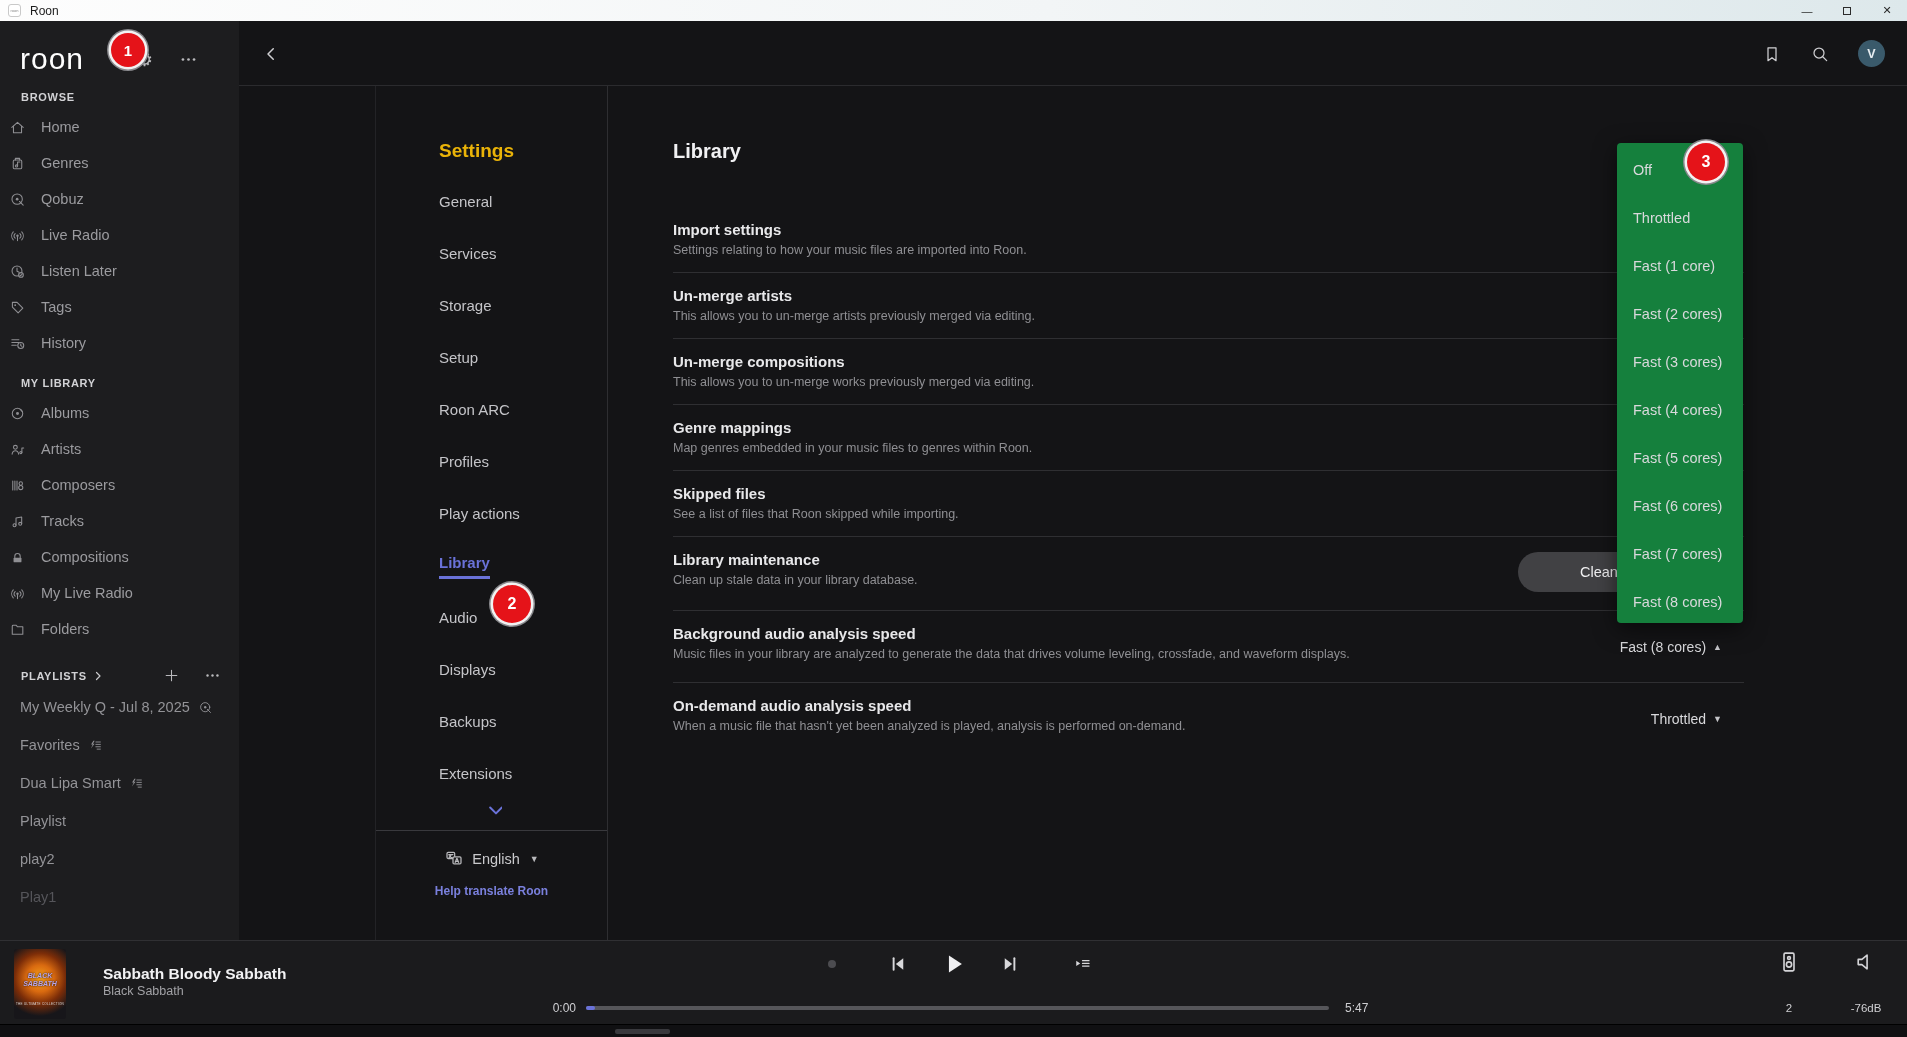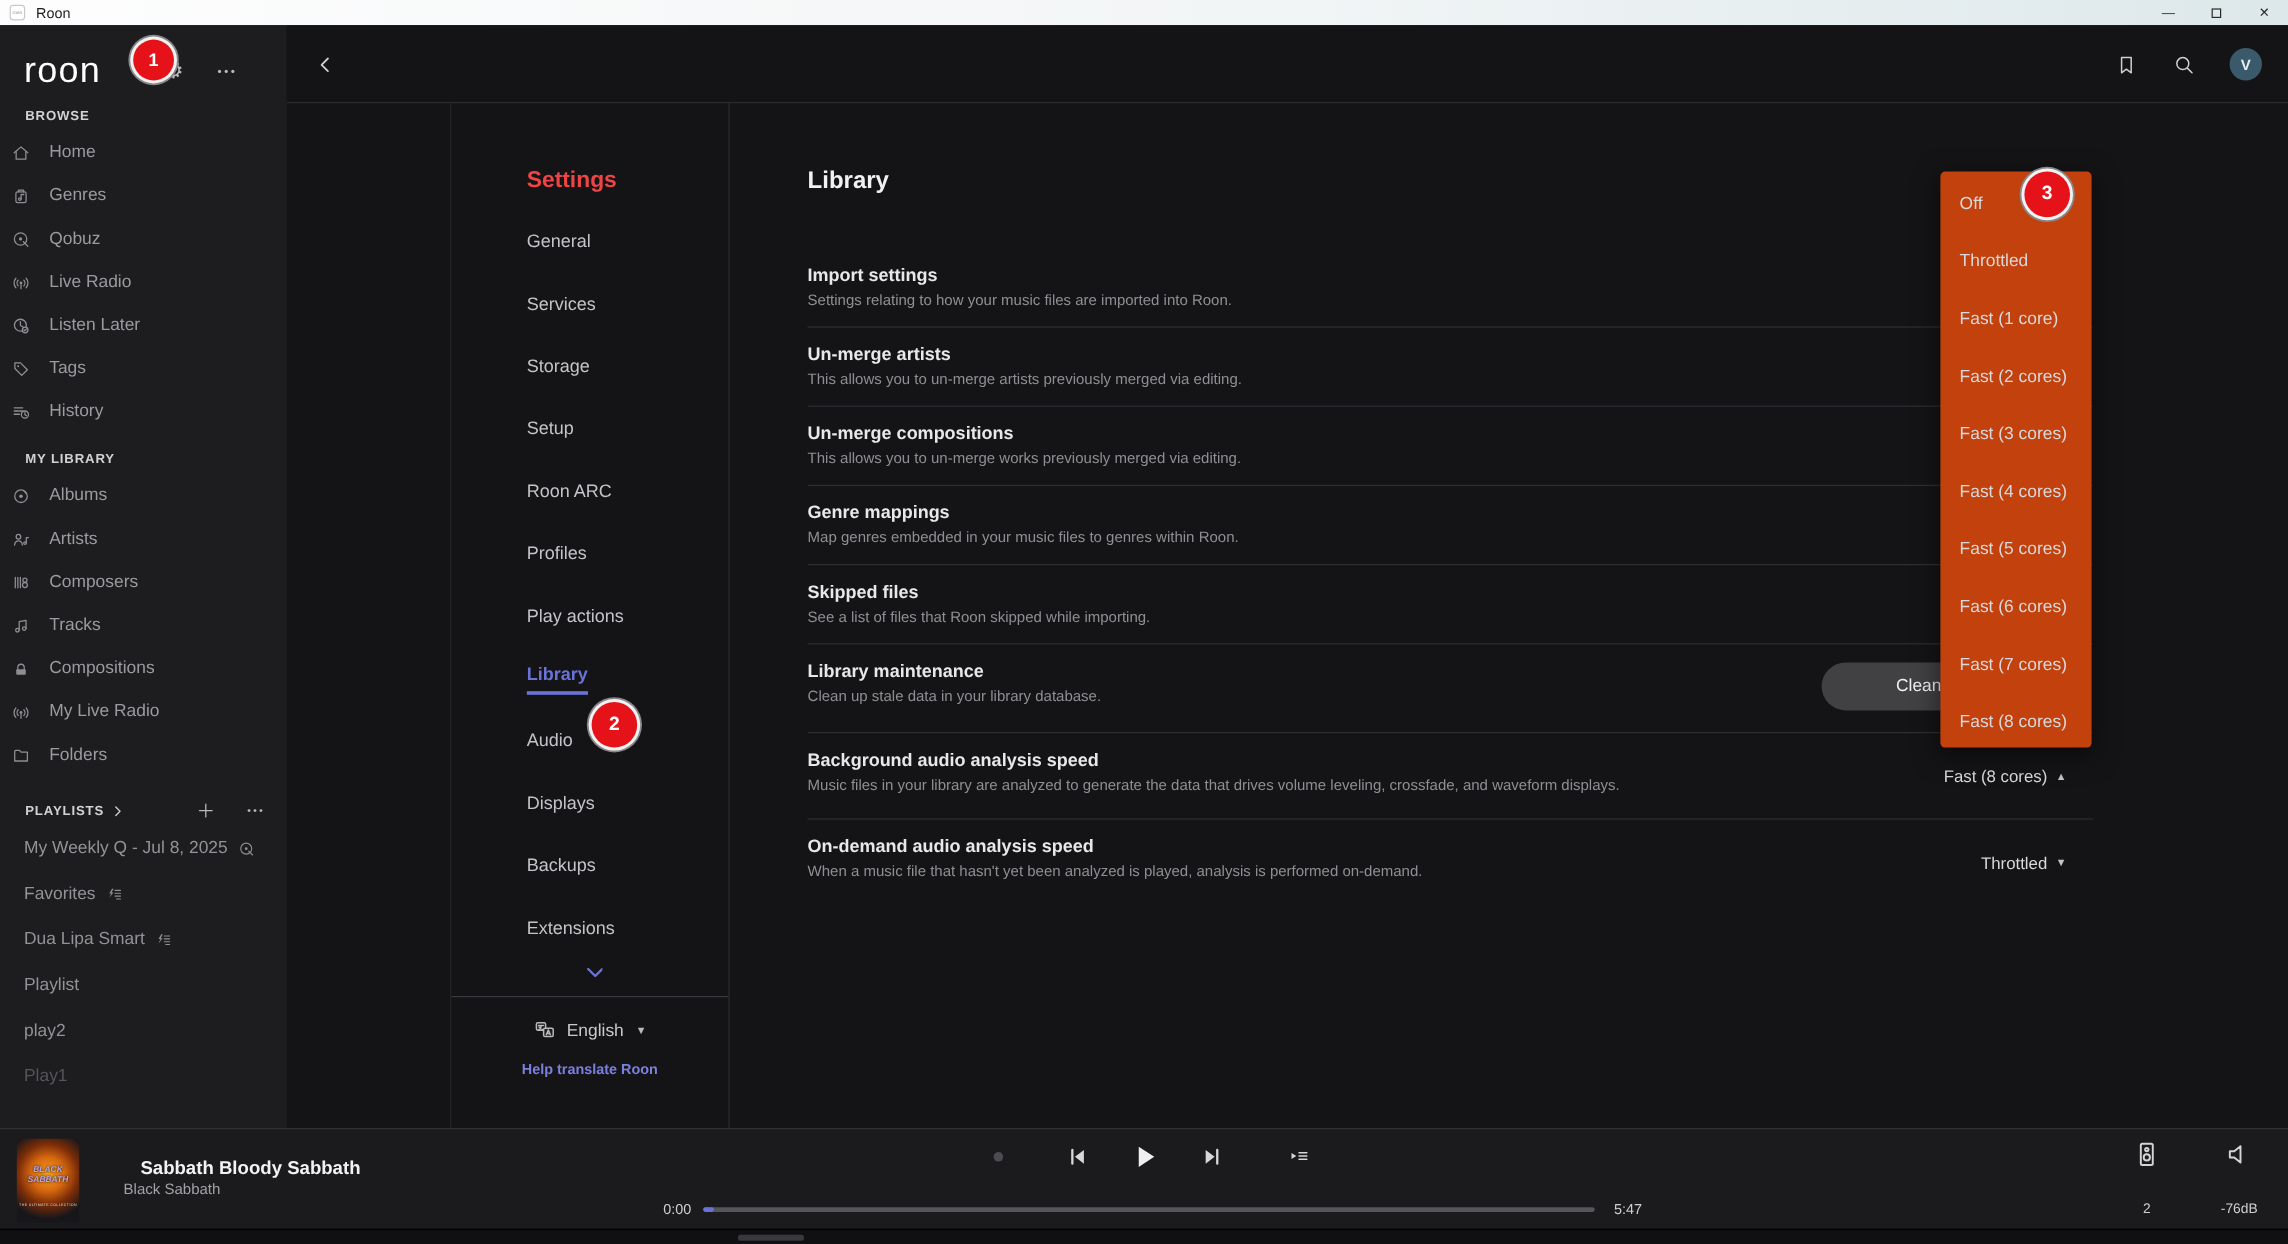--- a/index.html
+++ b/index.html
@@ -38,21 +38,21 @@
   
   #content-top { position:absolute; left:239px; top:21px; width:1668px; height:65px; background:#141416; border-bottom:1px solid #2b2b2e; }
   #back-btn { position:absolute; left:262px; top:45px; width:18px; height:18px; color:#cfcfd2; }
   #top-icons { position:absolute; right:22px; top:40px; display:flex; align-items:center; gap:28px; }
   #top-icons .tic { width:20px; height:20px; color:#cfcfd2; }
   #avatar { width:27px; height:27px; border-radius:50%; background:#3a5a6b; color:#e8eef2; font-size:12.5px; font-weight:700;
     display:flex; align-items:center; justify-content:center; }
 
   
   #settings-nav { position:absolute; left:375px; top:86px; width:233px; height:854px; border-left:1px solid #232326; border-right:1px solid #2e2e31; }
-  #settings-title { margin:54px 0 0 63px; font-size:19px; font-weight:700; color:#ef4444; }
+  #settings-title { margin:54px 0 0 63px; font-size:19px; font-weight:700; color:#eab308; }
   #nav-items { margin-top:14px; }
   .nav-item { height:52px; display:flex; align-items:center; padding-left:63px; font-size:15px; color:#c4c4c8; cursor:default; }
   .nav-item .lbl { padding-bottom:2px; }
   .nav-item.active .lbl { color:var(--accent); font-weight:700; border-bottom:3px solid var(--accent); padding-bottom:5px; }
   #nav-chevron { width:20px; height:20px; color:var(--accent); margin:0 auto; }
   #nav-divider { border-top:1px solid #39393d; margin:10px 0 0 0; }
   #lang-row { display:flex; align-items:center; justify-content:center; margin-top:18px; color:#c9c9cc; font-size:14.5px; gap:8px; }
   #lang-row .tic { width:20px; height:20px; color:#b9b9bc; }
   #lang-row .caret { font-size:9px; color:#b9b9bc; margin-left:2px; }
   #help-link { text-align:center; margin-top:15px; color:#7a80dd; font-size:12px; font-weight:700; }
@@ -67,41 +67,41 @@
   .srow.last { border-bottom:none; }
   .srow h3 { font-size:15px; font-weight:700; color:#e8e8ea; line-height:19px; }
   .srow p { font-size:12.5px; color:#8f8f93; line-height:16px; margin-top:3px; }
   .row-value { position:absolute; right:22px; top:0; height:100%; display:flex; align-items:center; gap:7px;
     font-size:14px; color:#d9d9dc; cursor:default; }
   .row-value .arr { font-size:9px; color:#c4c4c8; }
   #clean-btn { position:absolute; left:845px; top:15px; width:182px; height:40px; border-radius:20px; background:#414144;
     color:#f0f0f2; font-size:14.5px; display:flex; align-items:center; justify-content:center; z-index:1; }
 
   
-  #dropdown { position:absolute; left:1617px; top:143px; width:126px; height:480px; background:#c2410c; border-radius:4px;
+  #dropdown { position:absolute; left:1617px; top:143px; width:126px; height:480px; background:#15803d; border-radius:4px;
     z-index:20; box-shadow:0 6px 22px rgba(0,0,0,.55); padding-top:3px; }
   .dd-item { height:48px; display:flex; align-items:center; padding-left:16px; font-size:14.5px; color:#d9d9dc; cursor:default; }
 
   
   .ann { position:absolute; border-radius:50%; background:#e51319; color:#fff; font-weight:700;
     display:flex; align-items:center; justify-content:center; z-index:30;
     box-shadow:0 0 0 2.5px #f2f2f2, 0 0 0 4px #88888c; }
   #ann-1 { left:111px; top:33px; width:34px; height:34px; font-size:15px; }
   #ann-2 { left:493px; top:585px; width:38px; height:38px; font-size:16px; }
   #ann-3 { left:1687px; top:143px; width:38px; height:38px; font-size:16px; }
 
   
   #player { position:absolute; left:0; top:940px; width:1907px; height:84px; background:#1b1b1d; border-top:1px solid #303033; }
   #album-art { position:absolute; left:14px; top:8px; width:52px; height:70px; border-radius:2px; overflow:hidden;
     background:radial-gradient(circle at 50% 42%, #f5a21c 0%, #d96a10 28%, #7c2d08 52%, #17161a 78%);
     display:flex; flex-direction:column; align-items:center; justify-content:center; }
   #album-art .aat { color:#b9a6e8; font-size:7px; font-weight:700; font-style:italic; line-height:8px; text-align:center;
     text-shadow:0 0 2px #000; margin-top:10px; }
   #album-art .aac { color:#ddd; font-size:3px; margin-top:14px; letter-spacing:.3px; }
-  #track-title { position:absolute; left:117px; top:24px; font-size:15.5px; font-weight:700; color:#f2f2f4; }
+  #track-title { position:absolute; left:103px; top:24px; font-size:15.5px; font-weight:700; color:#f2f2f4; }
   #track-artist { position:absolute; left:103px; top:43px; font-size:12.5px; color:#a2a2a6; }
   .pctrl { position:absolute; transform:translate(-50%,-50%); color:#d8d8db; }
   #ctrl-dot { left:832px; top:23px; width:8px; height:8px; border-radius:50%; background:#4c4c50; }
   #ctrl-prev { left:898px; top:23px; width:21px; height:21px; }
   #ctrl-play { left:954px; top:23px; width:27px; height:27px; color:#efeff1; }
   #ctrl-next { left:1010px; top:23px; width:21px; height:21px; }
   #ctrl-queue { left:1082px; top:23px; width:21px; height:21px; }
   #time-elapsed { position:absolute; left:536px; top:60px; width:40px; text-align:right; font-size:12px; color:#cfcfd2; }
   #time-total { position:absolute; left:1345px; top:60px; font-size:12px; color:#cfcfd2; }
   #seekbar { position:absolute; left:586px; top:65px; width:743px; height:4px; border-radius:2px; background:#56565a; }

